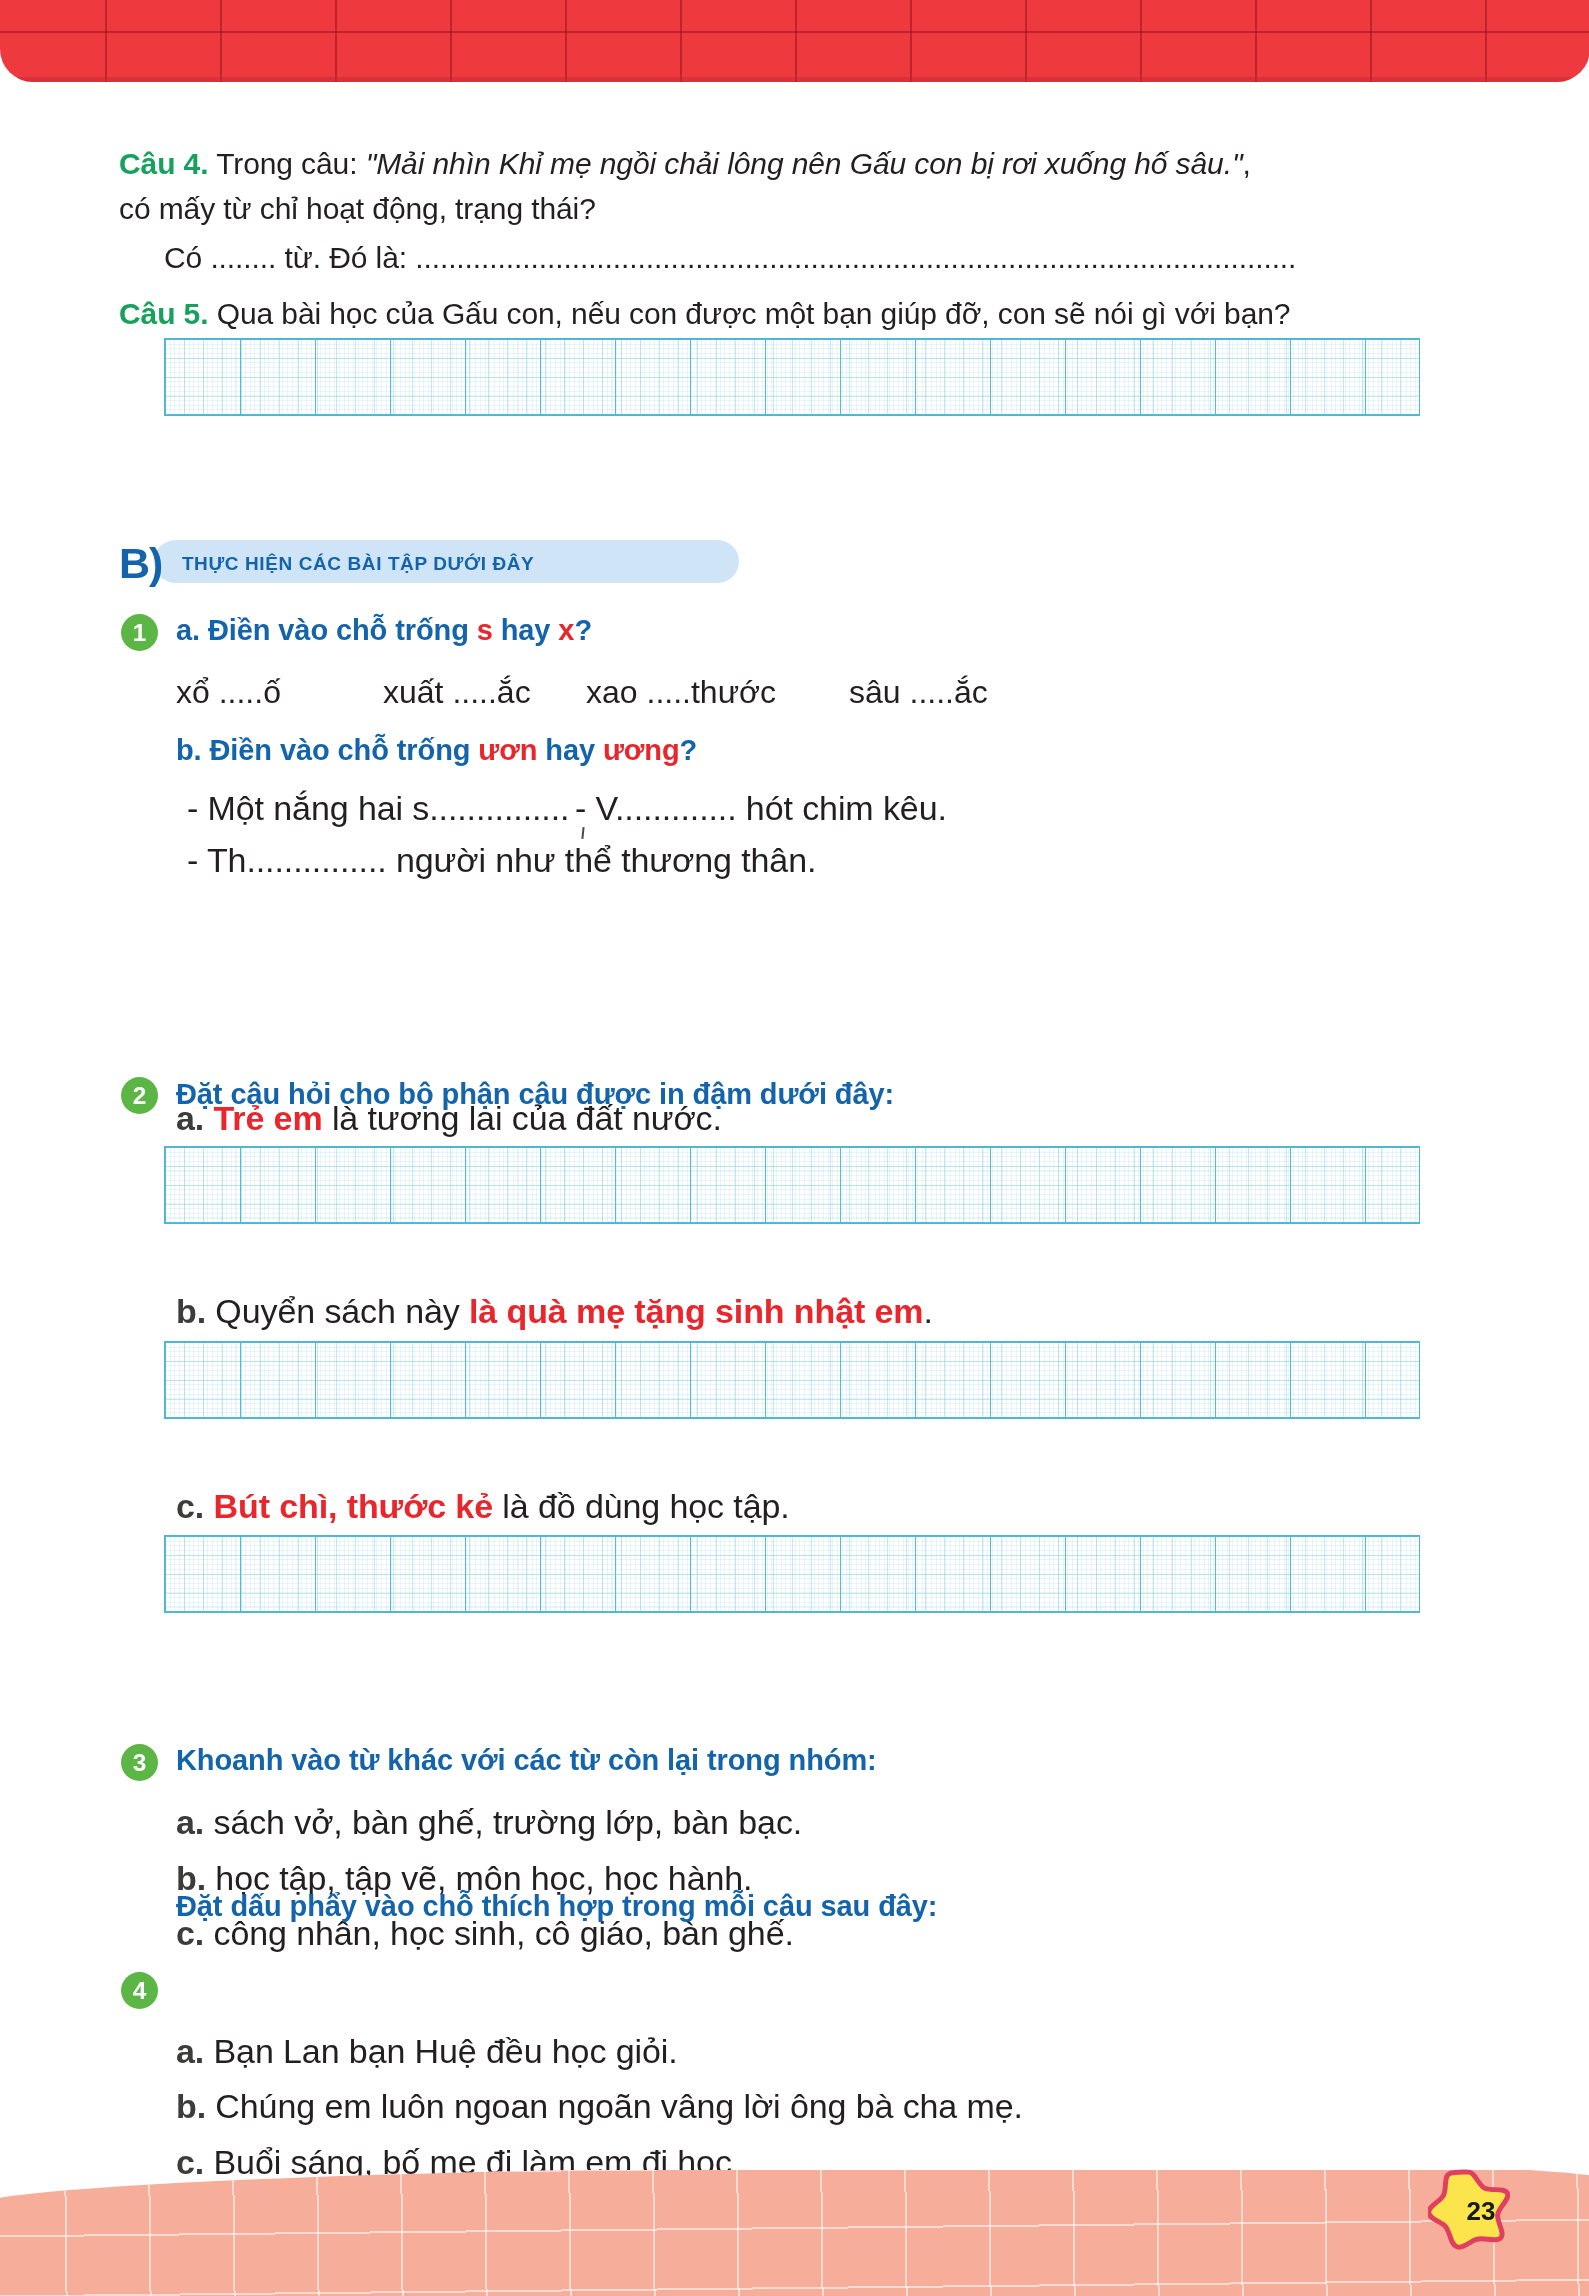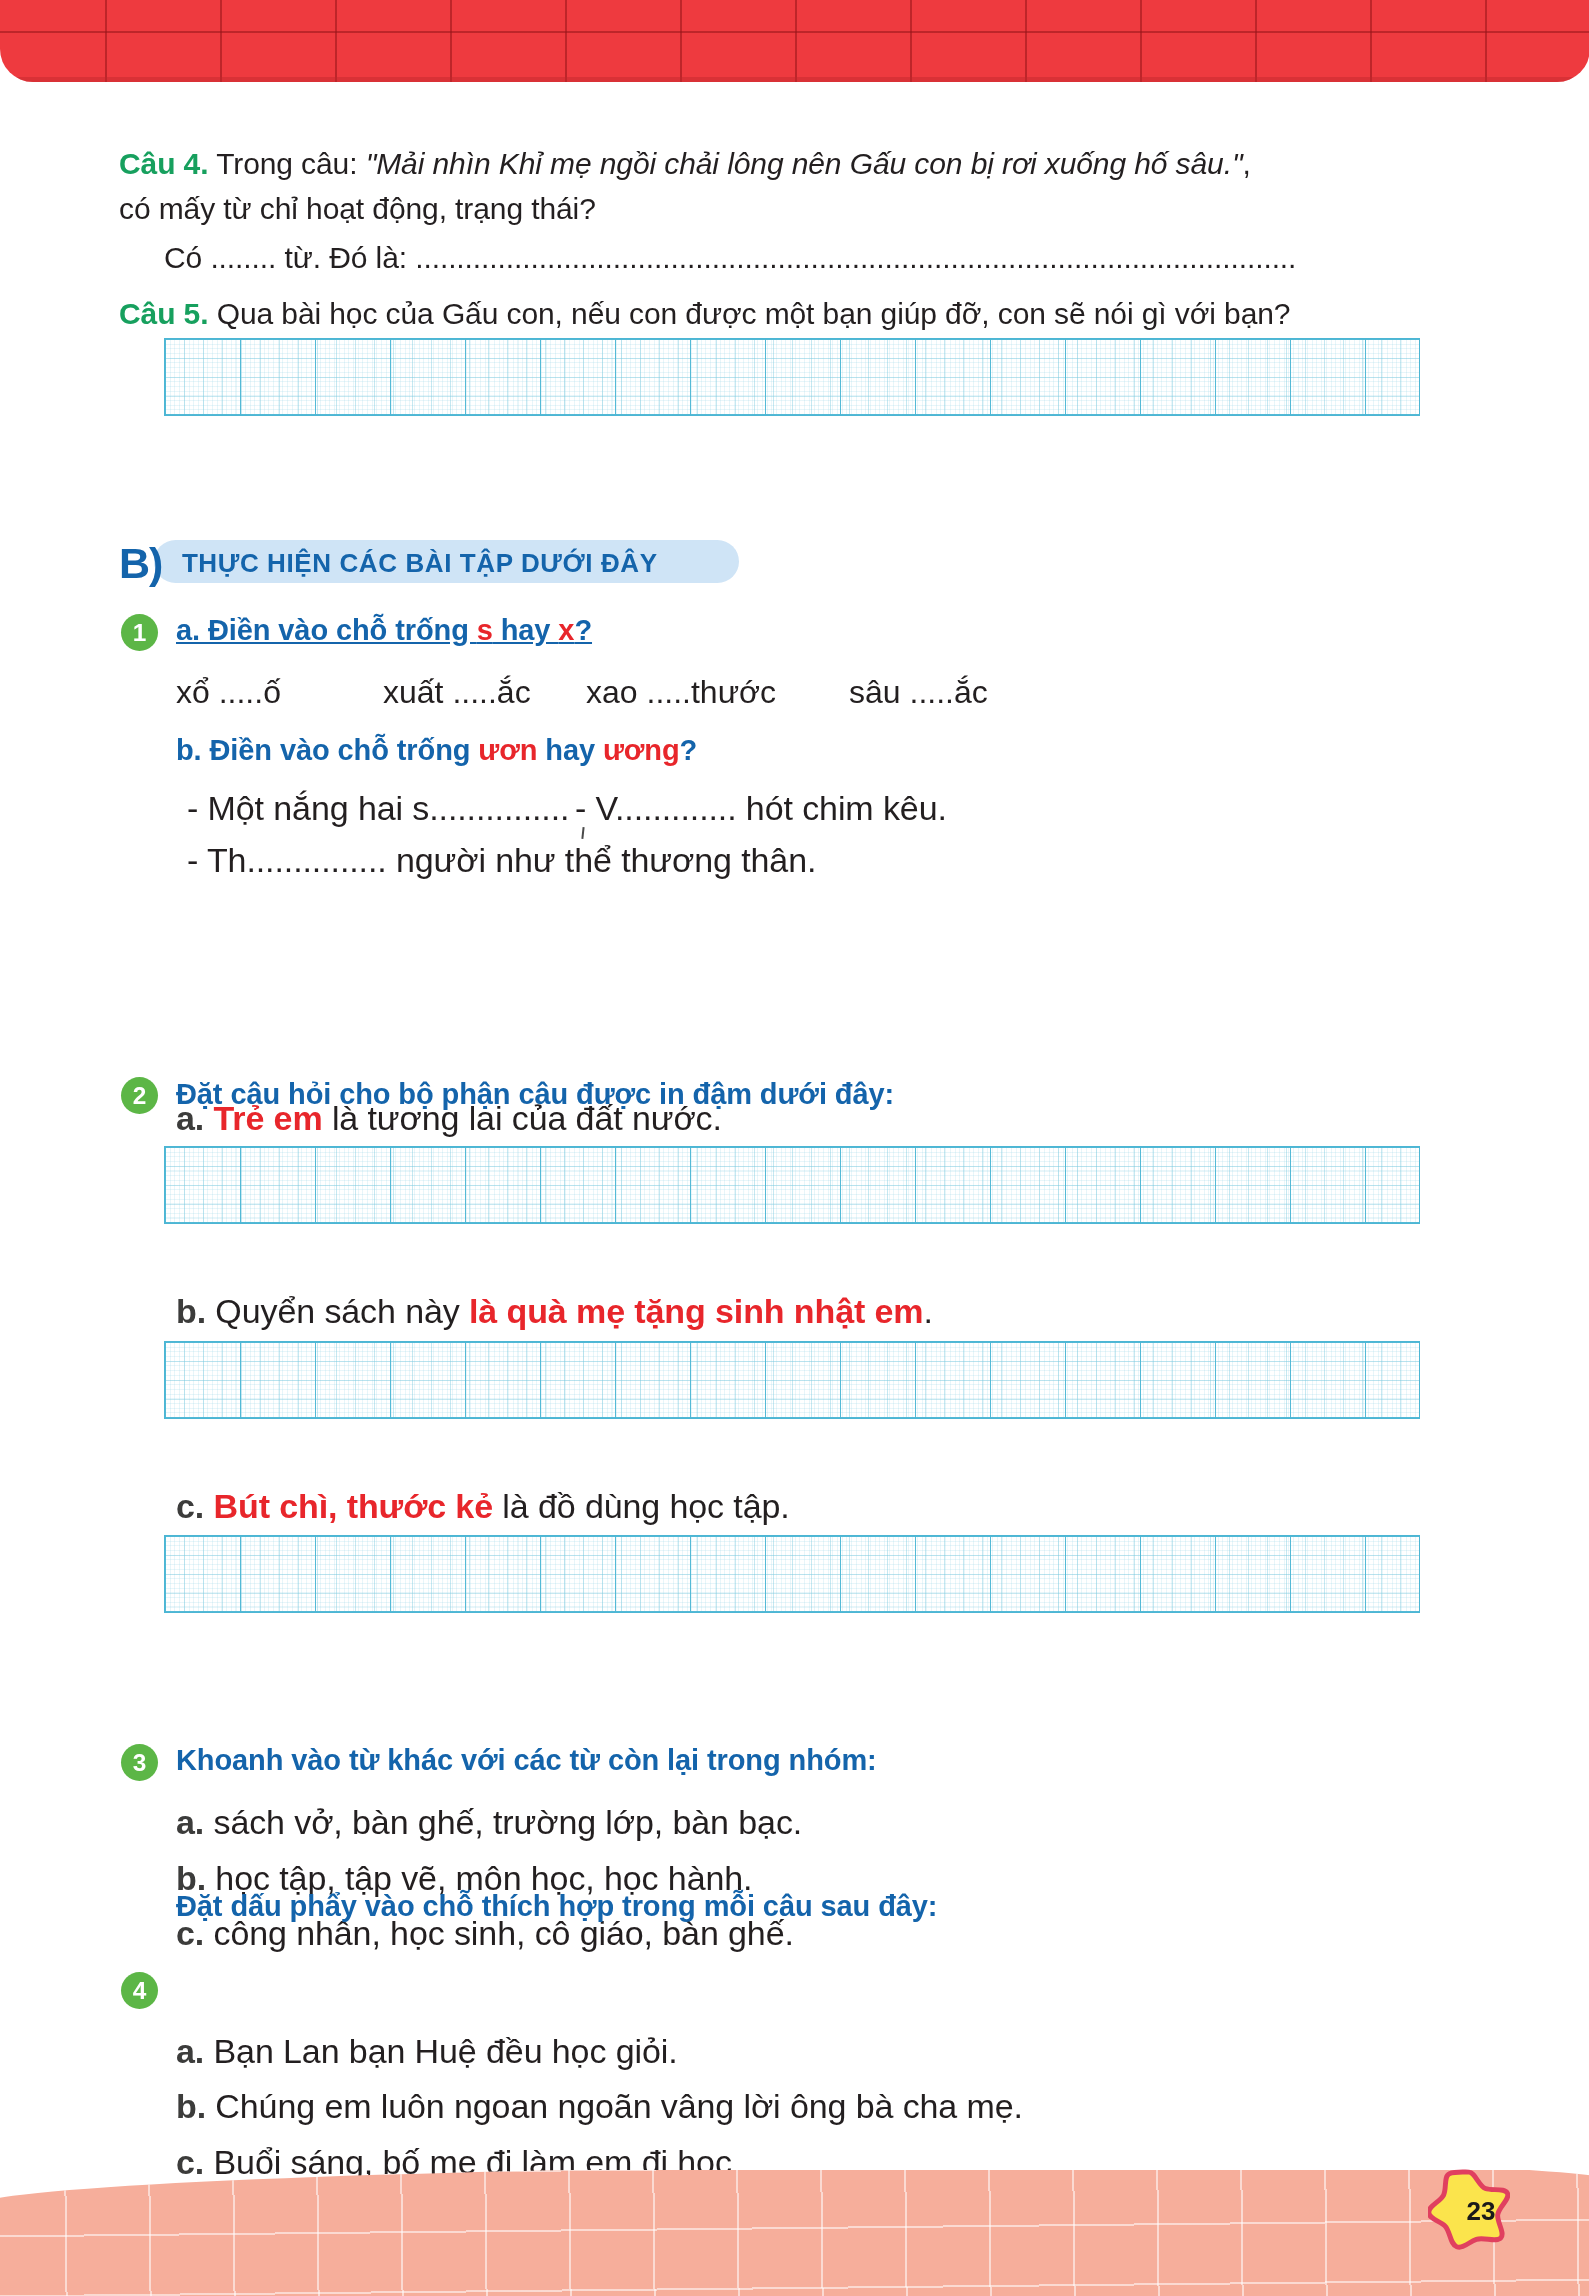--- a/index.html
+++ b/index.html
@@ -146,21 +146,21 @@
     z-index: 3;
     font-size: 43px; font-weight: bold; color: #1464ab;
     line-height: 43px;
     letter-spacing: -1px;
     font-family: "Liberation Sans", sans-serif;
   }
   .section-b .blabel {
     position: relative;
     z-index: 3;
     margin-left: 19.5px;
-    font-size: 26px; font-weight: bold; color: #1464ab;
+    font-size: 19px; font-weight: bold; color: #1464ab;
     letter-spacing: 0.6px;
     line-height: 43px;
   }
 
   
   .numbadge {
     position: absolute;
     width: 37px; height: 37px;
     border-radius: 50%;
     background: #5cb646;
@@ -172,21 +172,21 @@
   .nb1 { left: 121px; top: 532px; }
   .nb2 { left: 121px; top: 995px; }
   .nb3 { left: 121px; top: 1662px; }
   .nb4 { left: 121px; top: 1890px; }
 
   .ex-title {
     position: absolute;
     font-size: 29px; font-weight: bold; color: #1464ab;
     letter-spacing: -0.1px;
   }
-  .t1a { left: 176px; top: 532px; text-decoration: underline; }
+  .t1a { left: 176px; top: 532px; }
   .t1b { left: 176px; top: 652px; }
   .t2  { left: 176px; top: 996px; }
   .t3  { left: 176px; top: 1662px; }
   .t4  { left: 176px; top: 1808px; }
 
   .item {
     position: absolute;
     font-size: 34px; color: #231f20;
     letter-spacing: -0.1px;
     white-space: nowrap;

